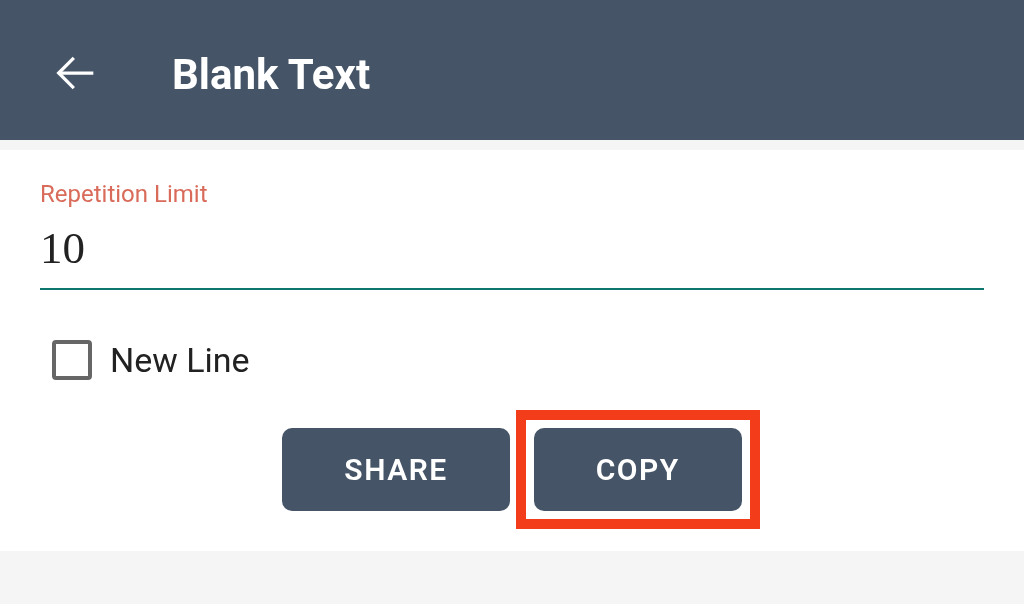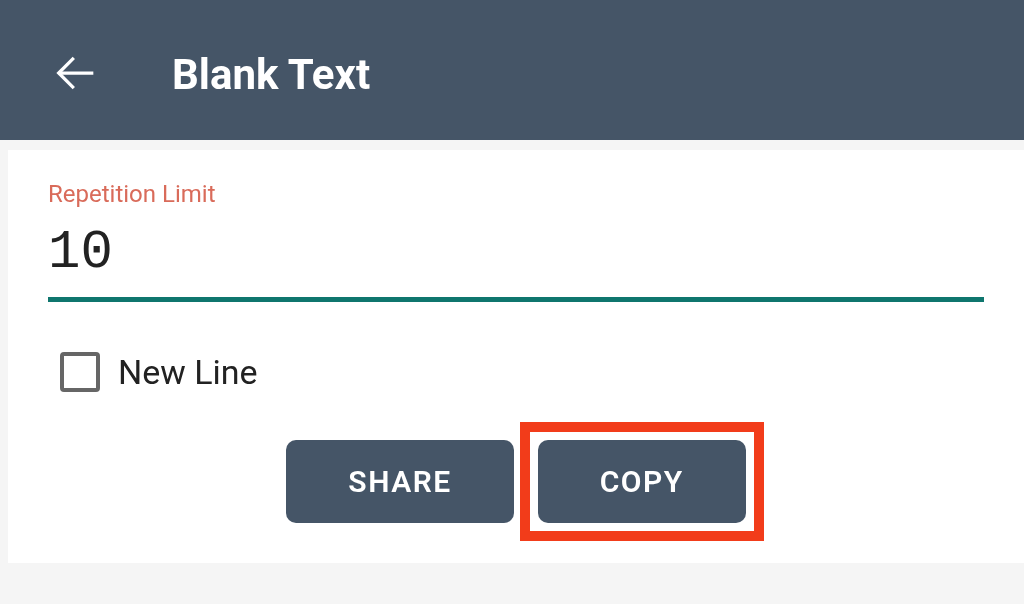--- a/index.html
+++ b/index.html
@@ -32,38 +32,38 @@
     }
     .header-title {
       color: white;
       font-size: 42px;
       font-weight: 700;
       margin-top: 8px;
       text-align: center;
     }
     .content {
       background: white;
-      margin: 10px 0 0 8px;
+      margin: 10px 0 0 0;
       padding: 30px 40px 40px 40px;
     }
     .field-label {
       color: #d96b5a;
       font-size: 24px;
       font-weight: 400;
     }
     .field-input {
       width: 100%;
       border: none;
-      border-bottom: 5px solid #0f766e;
-      font-size: 54px;
+      border-bottom: 2px solid #0f766e;
+      font-size: 45px;
       padding: 14px 0 14px 0;
       color: #222;
       outline: none;
       background: transparent;
-      font-family: Liberation Mono, monospace;
+      font-family: Liberation Serif, serif;
     }
     .checkbox-row {
       display: flex;
       align-items: flex-start;
       margin-top: 50px;
       margin-left: 12px;
     }
     .checkbox {
       width: 40px;
       height: 40px;

